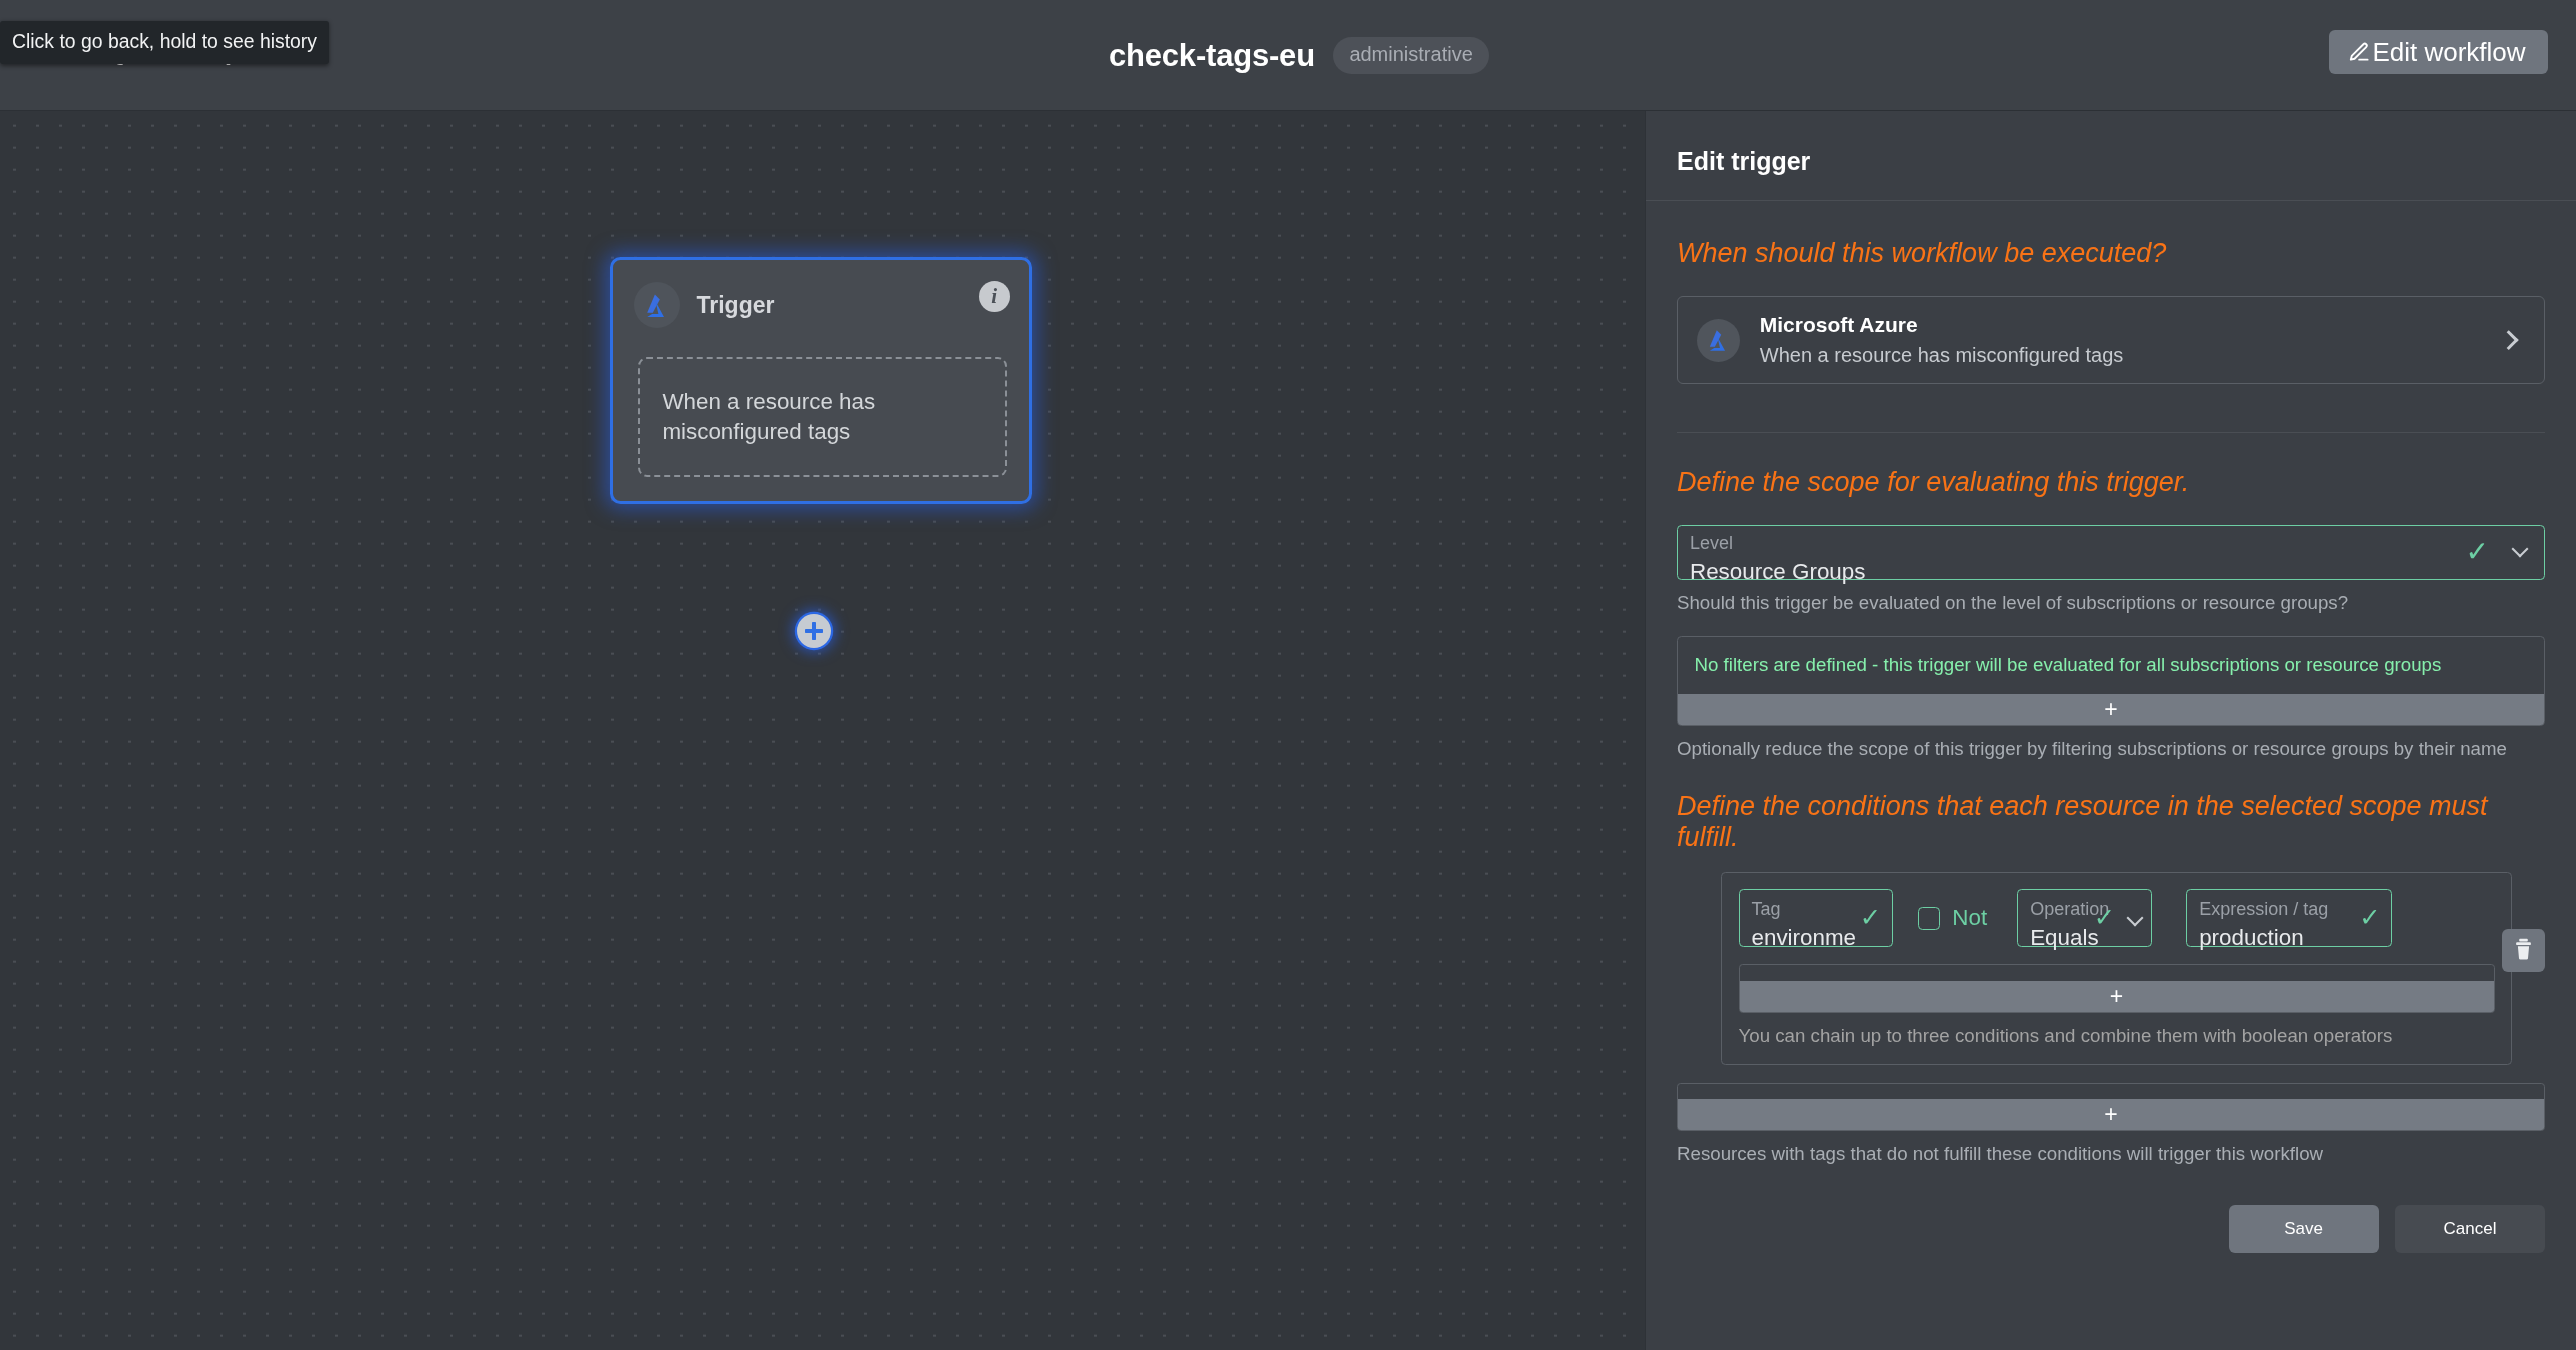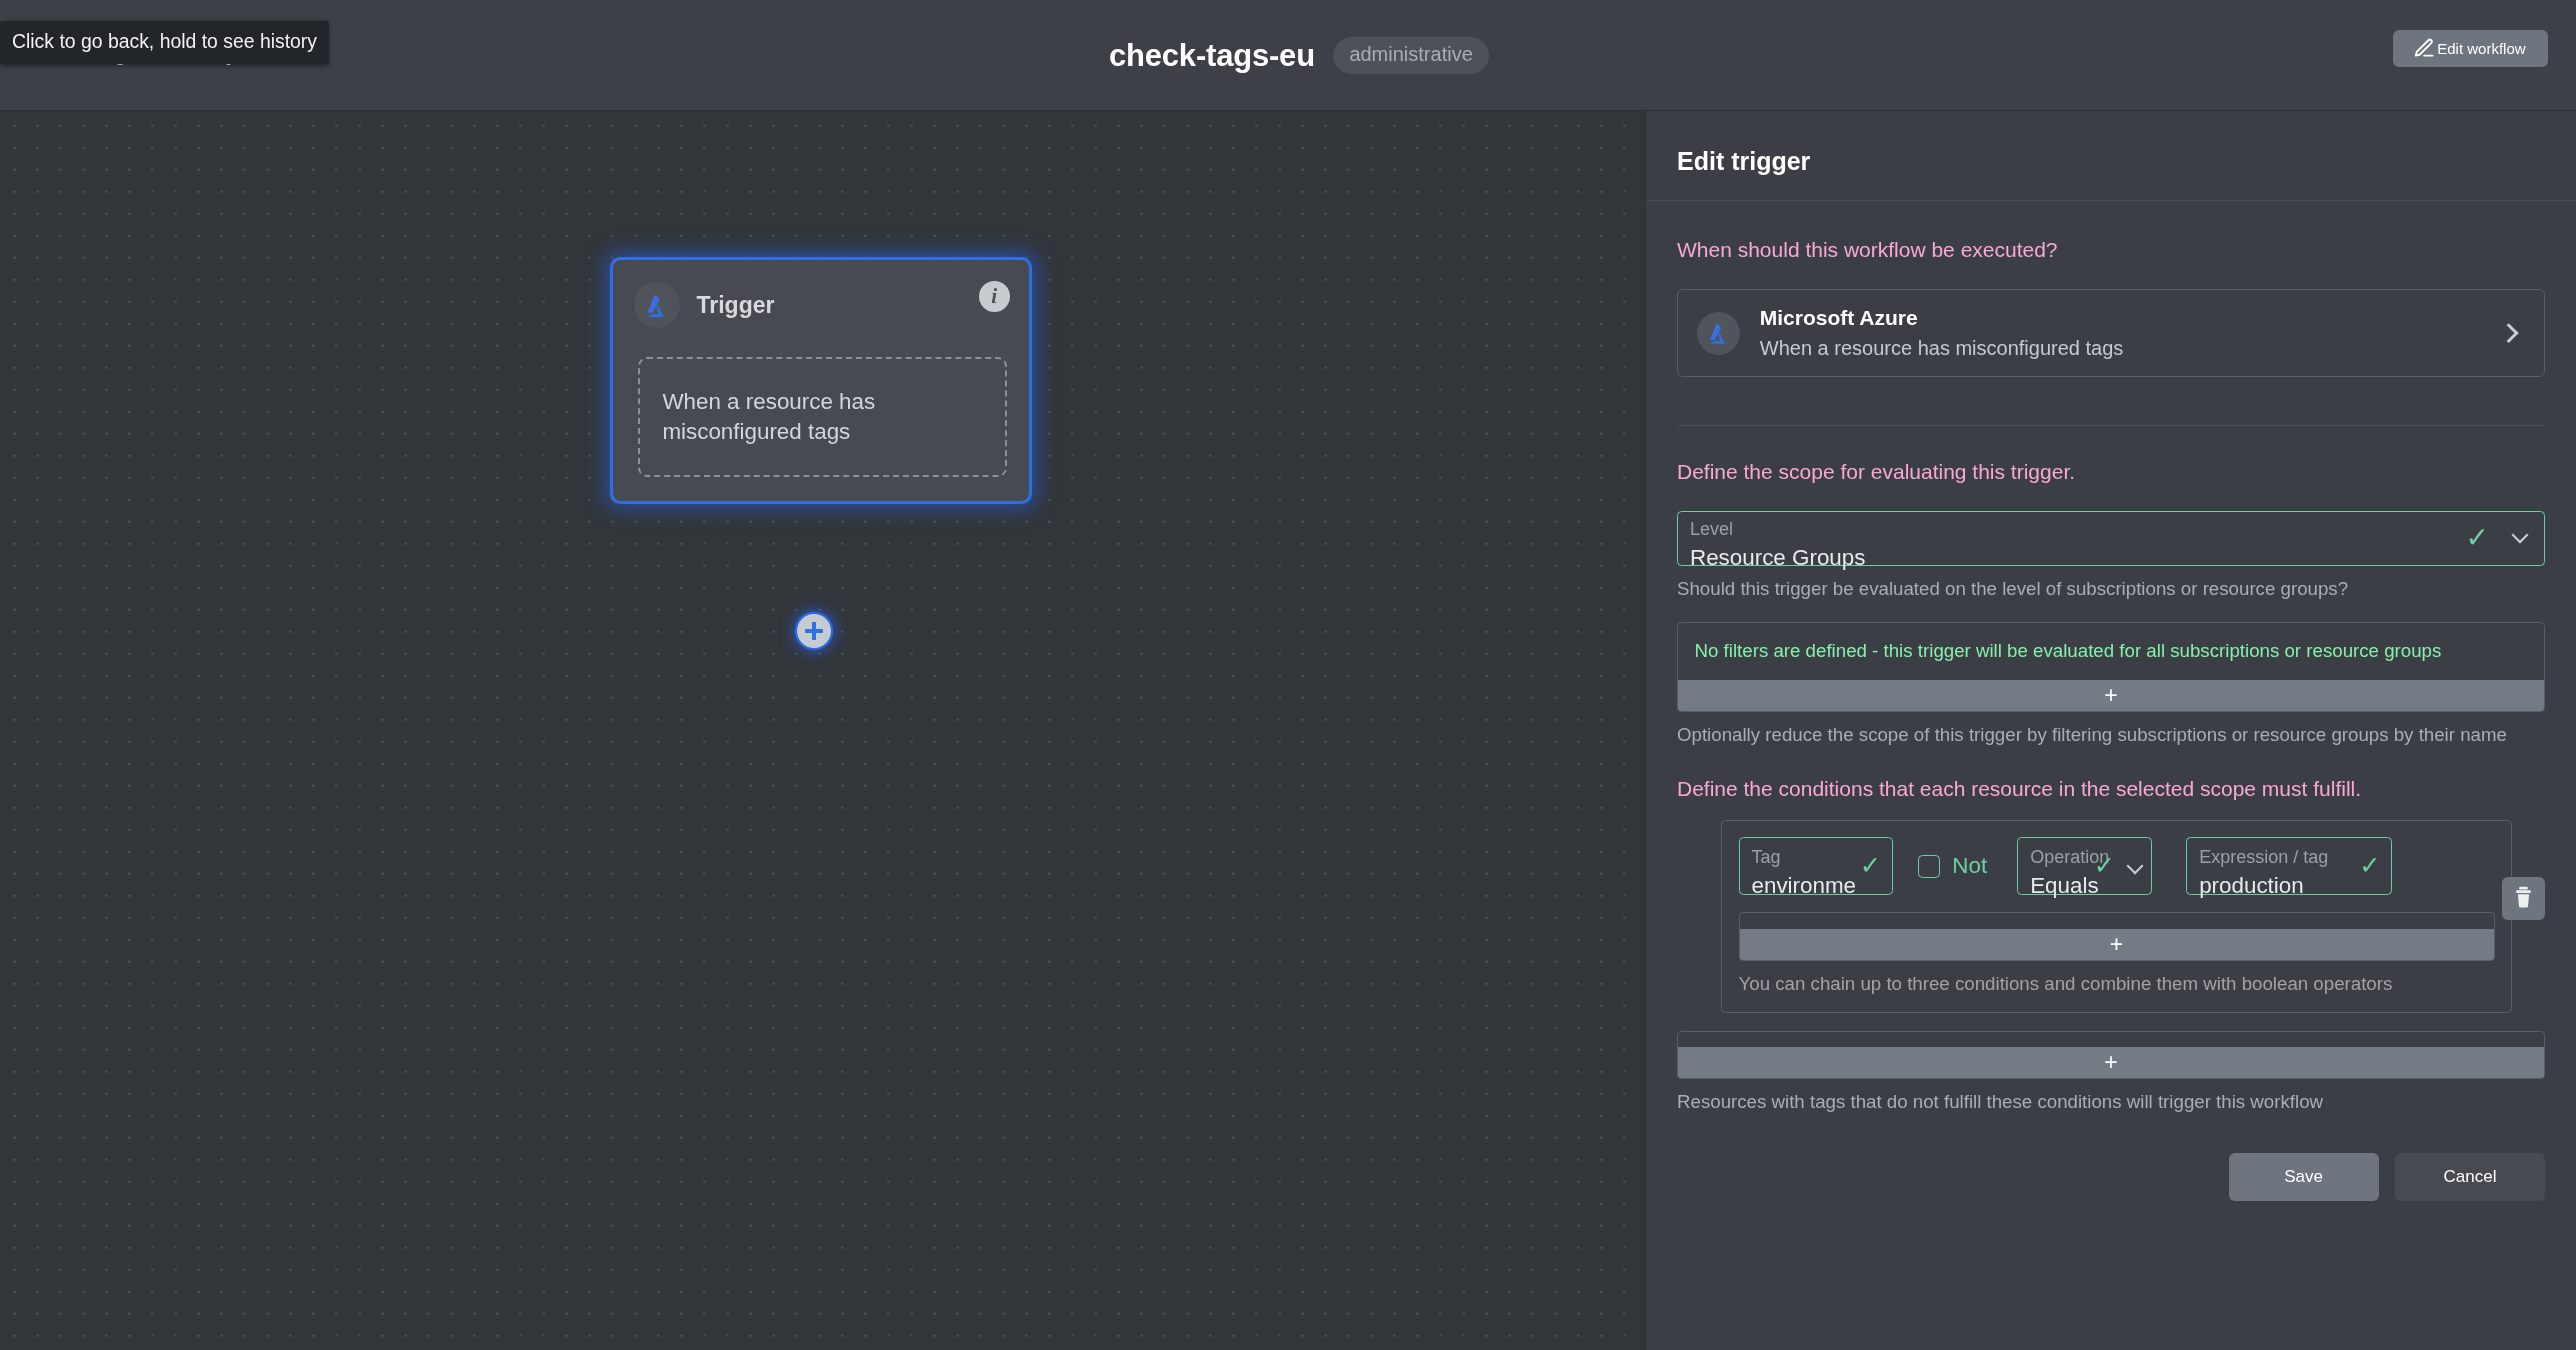--- a/index.html
+++ b/index.html
@@ -58,24 +58,24 @@
     position: absolute; left: 1109px; top: 0;
     height: 111px; display: flex; align-items: center; gap: 18px;
   }
   .wf-title { font-size: 31px; font-weight: bold; color: #ffffff; letter-spacing: -0.2px; }
   .wf-badge {
     background: #4d5158; color: #a9adb4;
     font-size: 20px; padding: 6.7px 16.5px 8.2px; border-radius: 19.4px;
   }
   .edit-wf-btn {
     position: absolute; right: 28px; top: 30px;
-    height: 37px; padding: 0 22.4px 0 19.4px;
+    height: 44px; padding: 0 22.4px 0 19.4px;
     background: #6f757e; color: #fff;
     border: none; border-radius: 6px;
-    font-size: 15px; font-family: inherit;
+    font-size: 26px; font-family: inherit;
     display: flex; align-items: center; gap: 2px;
     cursor: pointer;
   }
   .edit-wf-btn svg { display: block; }
 
   
   .canvas {
     position: absolute; top: 111px; left: 0;
     width: 1645px; height: 1240px;
     background-color: #32363b;
@@ -145,21 +145,21 @@
   .panel-header {
     height: 90px; display: flex; align-items: center;
     padding-left: 31px;
     border-bottom: 0.7px solid #4a4e54;
   }
   .panel-header-title { font-size: 25px; font-weight: bold; color: #ffffff; margin-top: 11px; }
 
   .section { padding: 0 31px; }
   .section-gap-top { padding-top: 37px; }
   .section-label {
-    font-size: 21px; color: #f9a8d4; margin-bottom: 27px;
+    font-size: 27px; color: #f97316; margin-bottom: 27px; font-style: italic;
   }
   .divider { height: 0.7px; background: #4a4e54; margin-top: 48px; }
 
   .provider-card {
     border: 0.7px solid #5a5f66;
     border-radius: 6px;
     height: 88px;
     display: flex; align-items: center;
     padding: 0 21px 0 19.4px;
     cursor: pointer;

